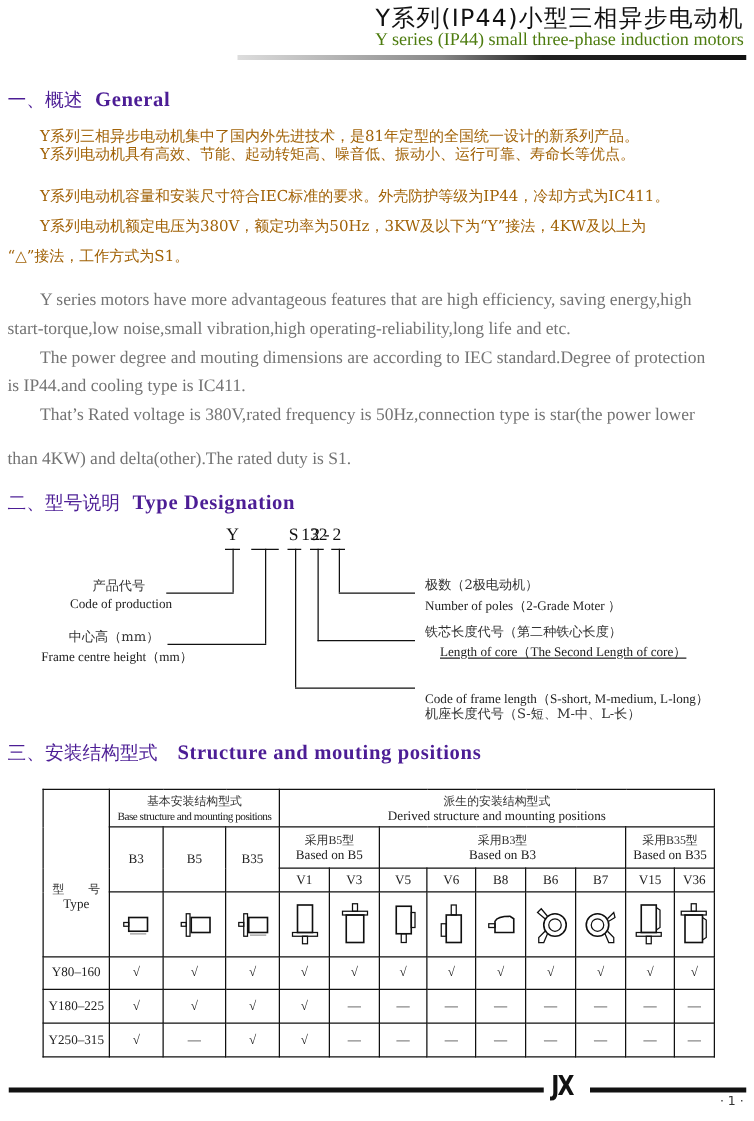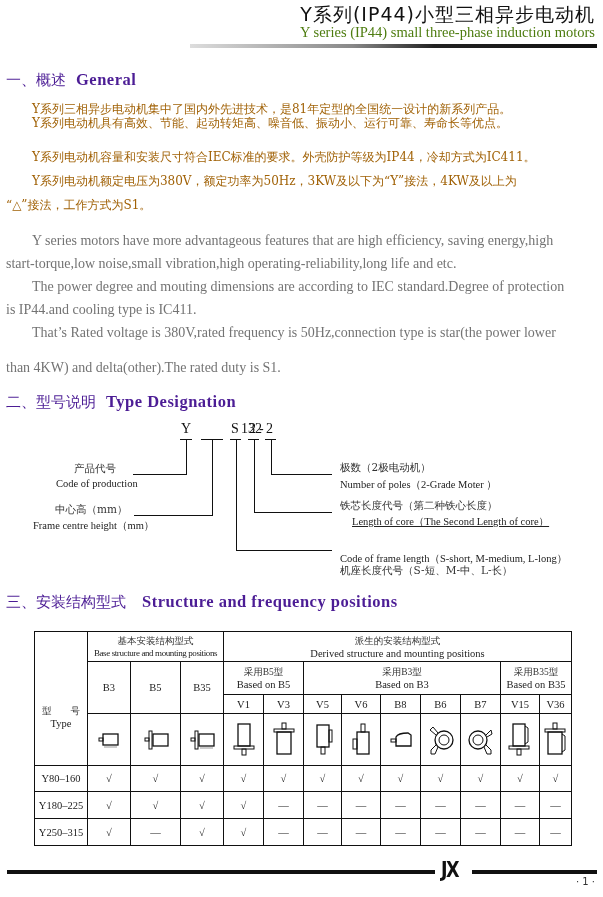--- a/index.html
+++ b/index.html
@@ -90,21 +90,21 @@
 
   <div class="abs des-lbl-cn" style="left:340px; top:461px;">极数（2极电动机）</div>
   <div class="abs des-lbl" style="left:340px; top:478px;">Number of poles（2-Grade Moter ）</div>
   <div class="abs des-lbl-cn" style="left:340px; top:499px;">铁芯长度代号（第二种铁心长度）</div>
   <div class="abs des-lbl" style="left:352px; top:515px;text-decoration:underline;">Length of core（The Second Length of core）</div>
   <div class="abs des-lbl-cn" style="left:340px; top:536px;margin-top:28px;">机座长度代号（S-短、M-中、L-长）</div>
   <div class="abs des-lbl" style="left:340px; top:552px;">Code of frame length（S-short, M-medium, L-long）</div>
 </div>
 
 <div class="abs sec-title" style="left:6px; top:592px;">
-  <span>三、安装结构型式</span><span class="en" style="margin-left:16px;">Structure and frequency positions</span>
+  <span>三、安装结构型式</span><span class="en" style="margin-left:16px;">Structure and mouting positions</span>
 </div>
 
 <table class="mt">
   <colgroup>
     <col style="width:53px">
       <col style="width:43px">
       <col style="width:50px">
       <col style="width:43px">
     <col style="width:40px">
       <col style="width:40px">

